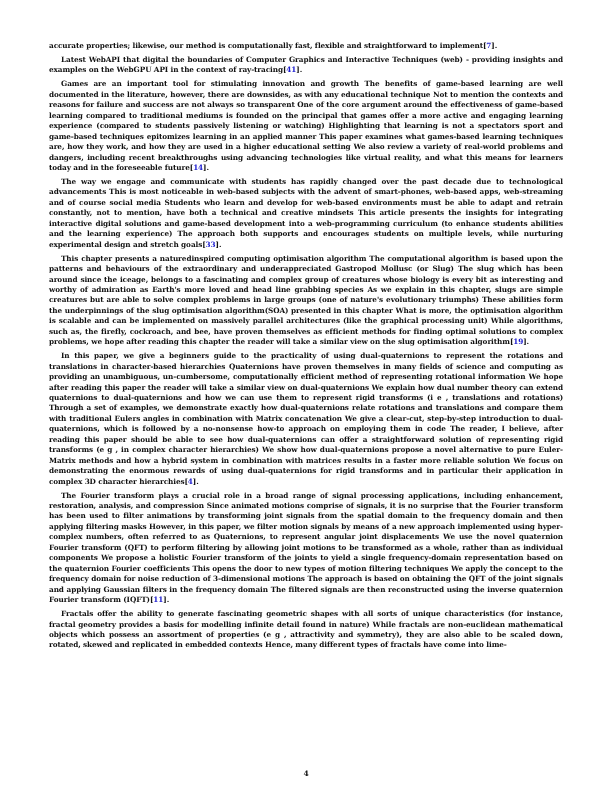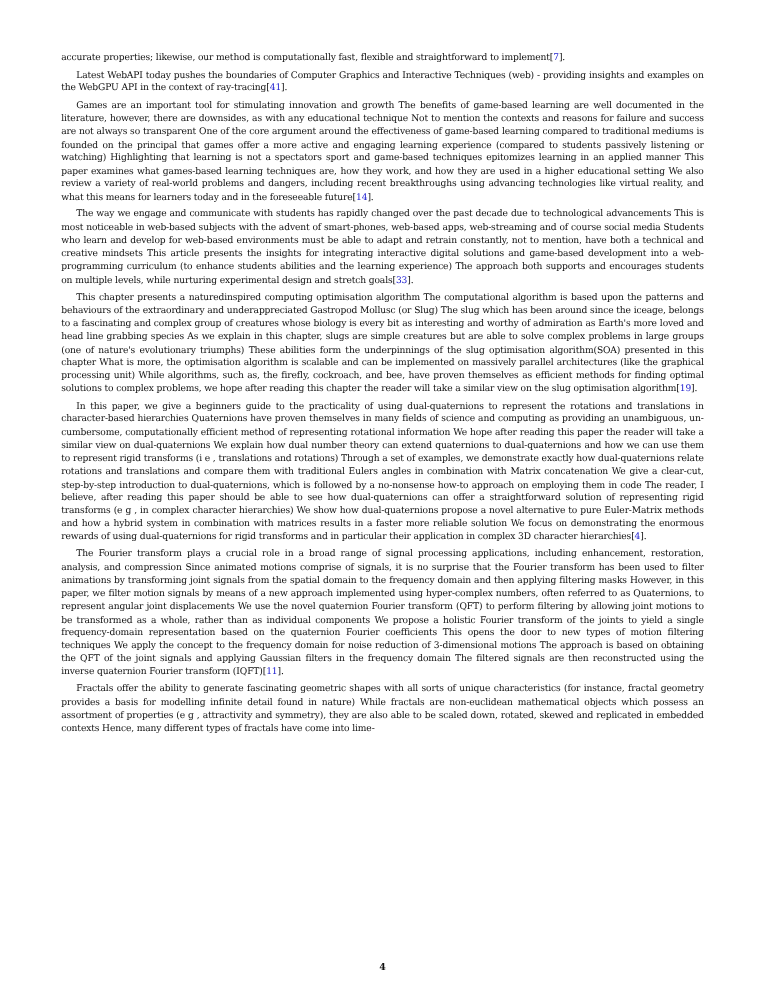--- a/index.html
+++ b/index.html
@@ -1,36 +1,36 @@
 <!DOCTYPE html>
 <html><head>
 <meta charset="utf-8">
 <style>
   html, body { margin:0; padding:0; background:#ffffff; }
   body { width:612px; height:792px; position:relative; overflow:hidden; }
   .page {
     position:absolute; left:49px; top:41px; width:514px;
     font-family:"DejaVu Serif", serif; font-size:7.3px; line-height:10.45px;
-    color:#111; text-align:justify; font-weight:normal; letter-spacing:-0.1px;
+    color:#111; text-align:justify; font-weight:bold; letter-spacing:-0.1px;
   }
   .para { margin:0 0 3.5px 0; text-indent:12px; }
   .para.first { text-indent:0; }
   .cite { color:#1a1ad0; }
   .page-number {
     position:absolute; left:0; width:612px; top:769px; text-align:center;
     font-family:"DejaVu Serif", serif; font-size:7.5px; font-weight:bold; color:#111;
   }
 </style>
 </head>
 <body>
 
 <div class="page">
   <p class="para first"><span>accurate properties; likewise, our method is computationally fast, flexible and straightforward to implement</span>[<span class="cite">7</span>]<span>.</span></p>
 
-  <p class="para"><span>Latest WebAPI today pushes the boundaries of Computer Graphics and Interactive Techniques (web) - providing insights and examples on the WebGPU API in the context of ray-tracing</span>[<span class="cite">41</span>]<span>.</span></p>
+  <p class="para"><span>Latest WebAPI that digital the boundaries of Computer Graphics and Interactive Techniques (web) - providing insights and examples on the WebGPU API in the context of ray-tracing</span>[<span class="cite">41</span>]<span>.</span></p>
 
   <p class="para"><span>Games are an important tool for stimulating innovation and growth The benefits of game-based learning are well documented in the literature, however, there are downsides, as with any educational technique Not to mention the contexts and reasons for failure and success are not always so transparent One of the core argument around the effectiveness of game-based learning compared to traditional mediums is founded on the principal that games offer a more active and engaging learning experience (compared to students passively listening or watching) Highlighting that learning is not a spectators sport and game-based techniques epitomizes learning in an applied manner This paper examines what games-based learning techniques are, how they work, and how they are used in a higher educational setting We also review a variety of real-world problems and dangers, including recent breakthroughs using advancing technologies like virtual reality, and what this means for learners today and in the foreseeable future</span>[<span class="cite">14</span>]<span>.</span></p>
 
   <p class="para"><span>The way we engage and communicate with students has rapidly changed over the past decade due to technological advancements This is most noticeable in web-based subjects with the advent of smart-phones, web-based apps, web-streaming and of course social media Students who learn and develop for web-based environments must be able to adapt and retrain constantly, not to mention, have both a technical and creative mindsets This article presents the insights for integrating interactive digital solutions and game-based development into a web-programming curriculum (to enhance students abilities and the learning experience) The approach both supports and encourages students on multiple levels, while nurturing experimental design and stretch goals</span>[<span class="cite">33</span>]<span>.</span></p>
 
   <p class="para"><span>This chapter presents a naturedinspired computing optimisation algorithm The computational algorithm is based upon the patterns and behaviours of the extraordinary and underappreciated Gastropod Mollusc (or Slug) The slug which has been around since the iceage, belongs to a fascinating and complex group of creatures whose biology is every bit as interesting and worthy of admiration as Earth's more loved and head line grabbing species As we explain in this chapter, slugs are simple creatures but are able to solve complex problems in large groups (one of nature's evolutionary triumphs) These abilities form the underpinnings of the slug optimisation algorithm(SOA) presented in this chapter What is more, the optimisation algorithm is scalable and can be implemented on massively parallel architectures (like the graphical processing unit) While algorithms, such as, the firefly, cockroach, and bee, have proven themselves as efficient methods for finding optimal solutions to complex problems, we hope after reading this chapter the reader will take a similar view on the slug optimisation algorithm</span>[<span class="cite">19</span>]<span>.</span></p>
 
   <p class="para"><span>In this paper, we give a beginners guide to the practicality of using dual-quaternions to represent the rotations and translations in character-based hierarchies Quaternions have proven themselves in many fields of science and computing as providing an unambiguous, un-cumbersome, computationally efficient method of representing rotational information We hope after reading this paper the reader will take a similar view on dual-quaternions We explain how dual number theory can extend quaternions to dual-quaternions and how we can use them to represent rigid transforms (i e , translations and rotations) Through a set of examples, we demonstrate exactly how dual-quaternions relate rotations and translations and compare them with traditional Eulers angles in combination with Matrix concatenation We give a clear-cut, step-by-step introduction to dual-quaternions, which is followed by a no-nonsense how-to approach on employing them in code The reader, I believe, after reading this paper should be able to see how dual-quaternions can offer a straightforward solution of representing rigid transforms (e g , in complex character hierarchies) We show how dual-quaternions propose a novel alternative to pure Euler-Matrix methods and how a hybrid system in combination with matrices results in a faster more reliable solution We focus on demonstrating the enormous rewards of using dual-quaternions for rigid transforms and in particular their application in complex 3D character hierarchies</span>[<span class="cite">4</span>]<span>.</span></p>
 
   <p class="para"><span>The Fourier transform plays a crucial role in a broad range of signal processing applications, including enhancement, restoration, analysis, and compression Since animated motions comprise of signals, it is no surprise that the Fourier transform has been used to filter animations by transforming joint signals from the spatial domain to the frequency domain and then applying filtering masks However, in this paper, we filter motion signals by means of a new approach implemented using hyper-complex numbers, often referred to as Quaternions, to represent angular joint displacements We use the novel quaternion Fourier transform (QFT) to perform filtering by allowing joint motions to be transformed as a whole, rather than as individual components We propose a holistic Fourier transform of the joints to yield a single frequency-domain representation based on the quaternion Fourier coefficients This opens the door to new types of motion filtering techniques We apply the concept to the frequency domain for noise reduction of 3-dimensional motions The approach is based on obtaining the QFT of the joint signals and applying Gaussian filters in the frequency domain The filtered signals are then reconstructed using the inverse quaternion Fourier transform (IQFT)</span>[<span class="cite">11</span>]<span>.</span></p>

